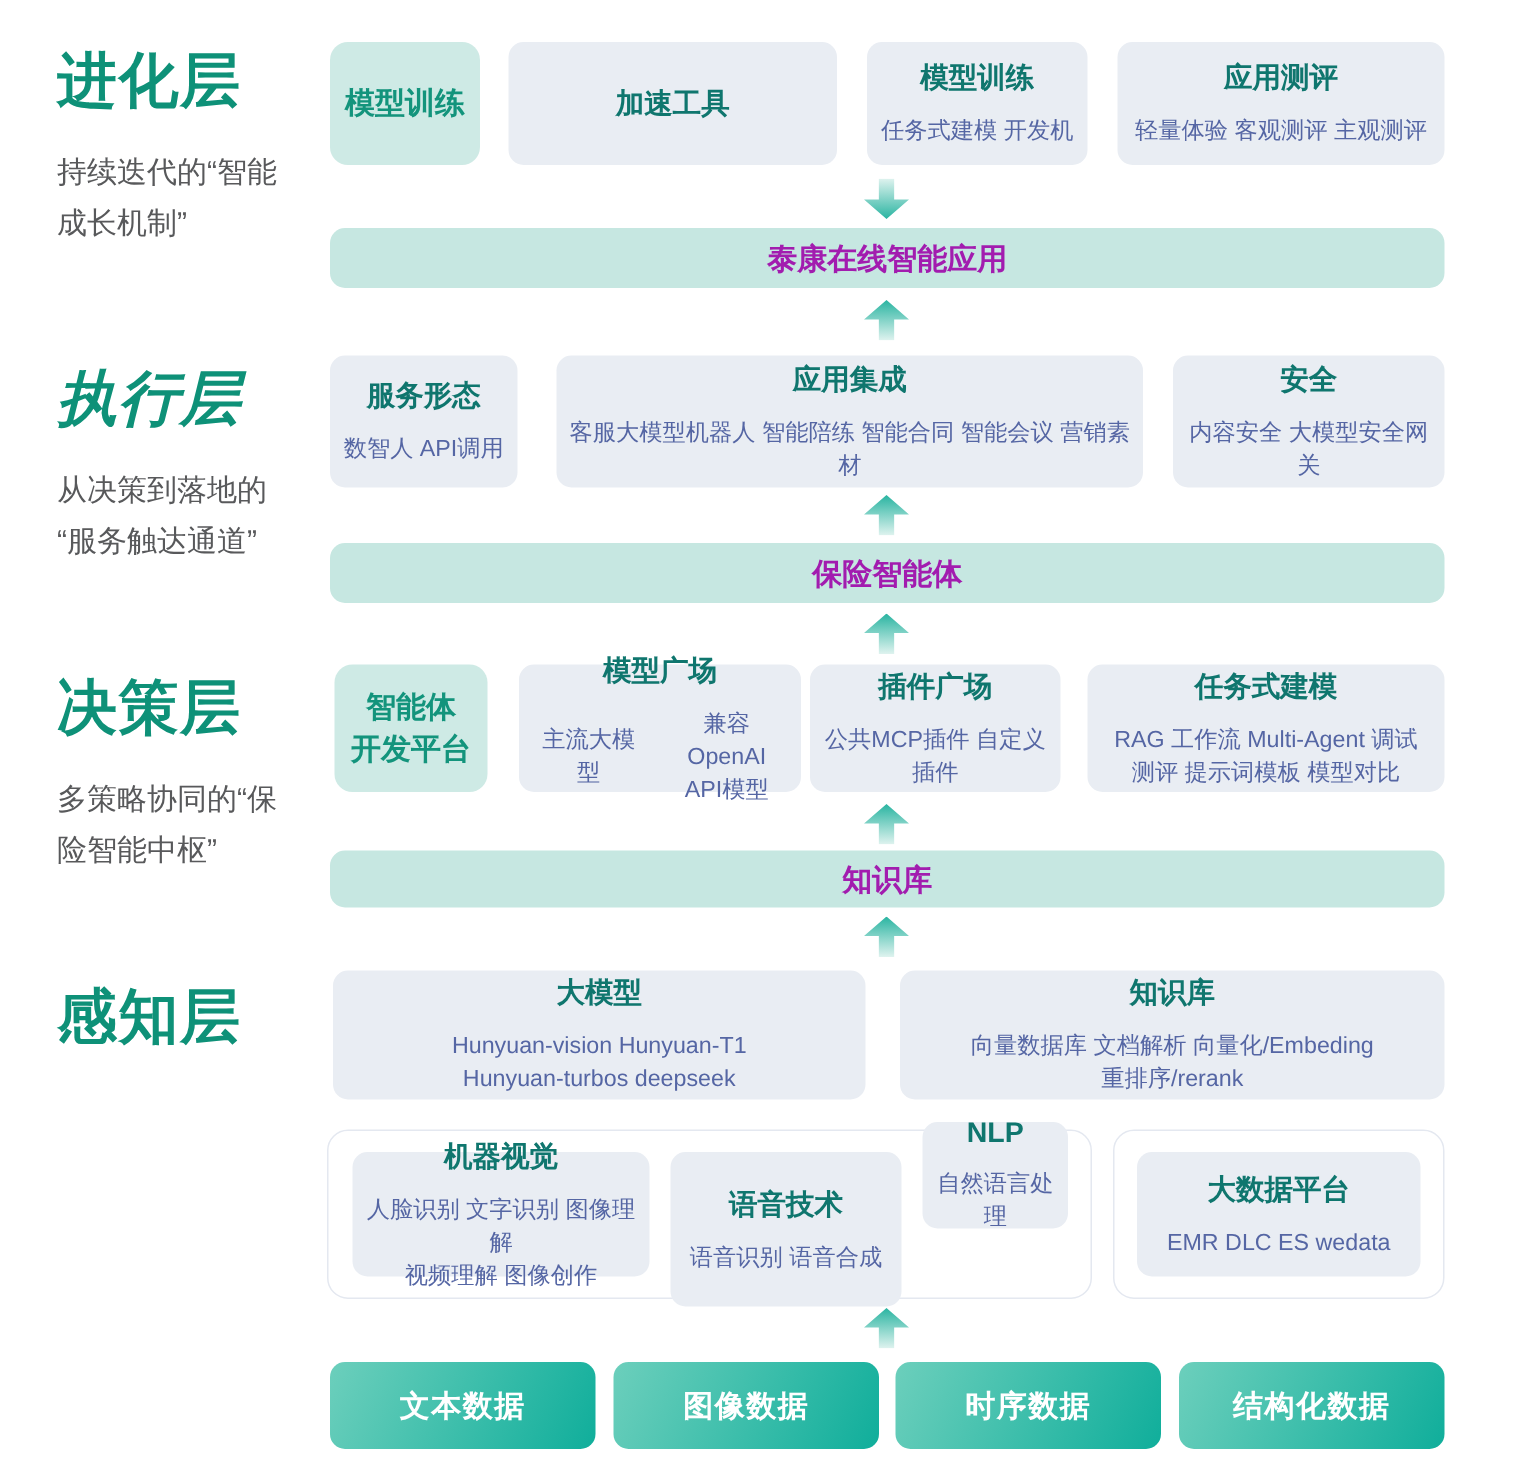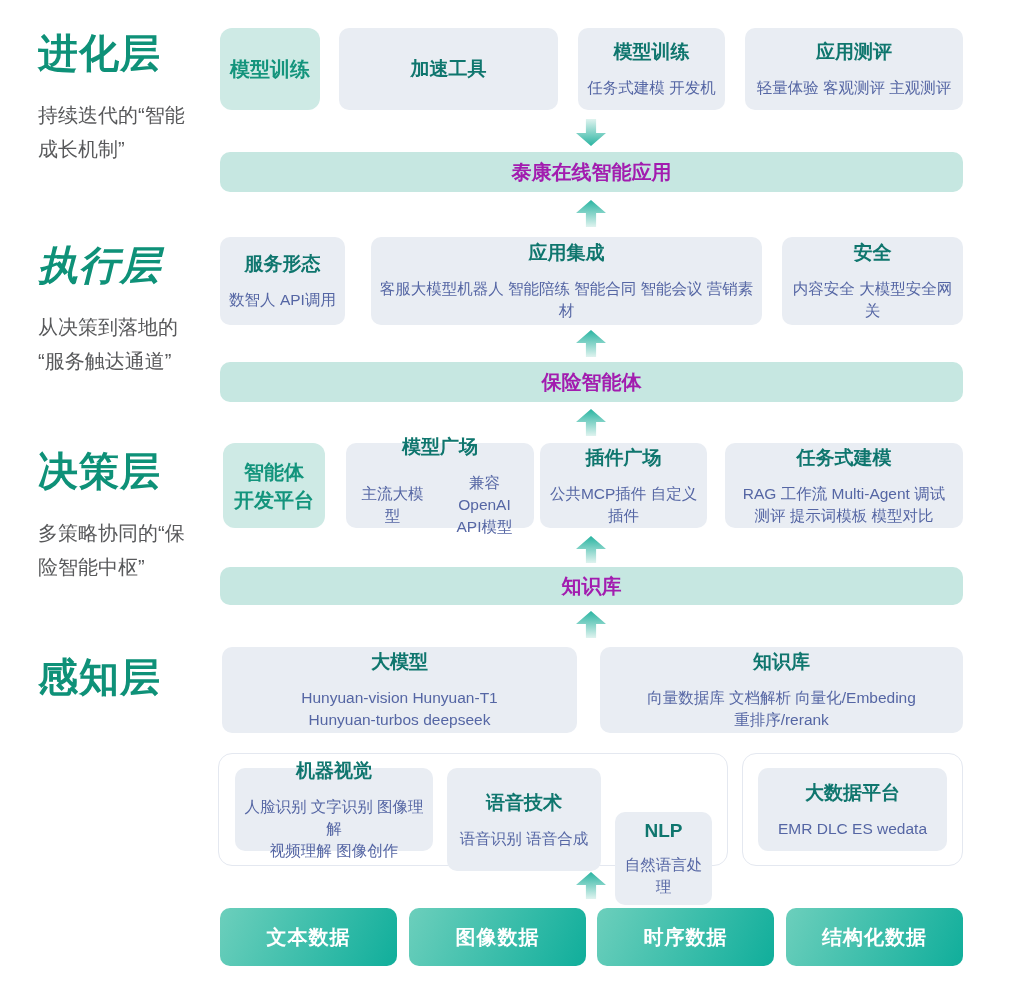--- a/index.html
+++ b/index.html
@@ -159,21 +159,21 @@
     <div class="t">机器视觉</div>
     <div class="s">人脸识别 文字识别 图像理解
 视频理解 图像创作</div>
   </div>
 
   <div class="gbox" style="left:447px;top:768px;width:154px;height:103px;">
     <div class="t">语音技术</div>
     <div class="s">语音识别 语音合成</div>
   </div>
 
-  <div class="gbox" style="left:615px;top:812px;width:97px;height:93px;">
+  <div class="gbox" style="left:615px;top:748px;width:97px;height:71px;">
     <div class="t">NLP</div>
     <div class="s">自然语言处理</div>
   </div>
 
   <div class="octr" style="left:742px;top:753px;width:221px;height:113px;"></div>
 
   <div class="gbox" style="left:758px;top:768px;width:189px;height:83px;">
     <div class="t">大数据平台</div>
     <div class="s">EMR DLC ES wedata</div>
   </div>

